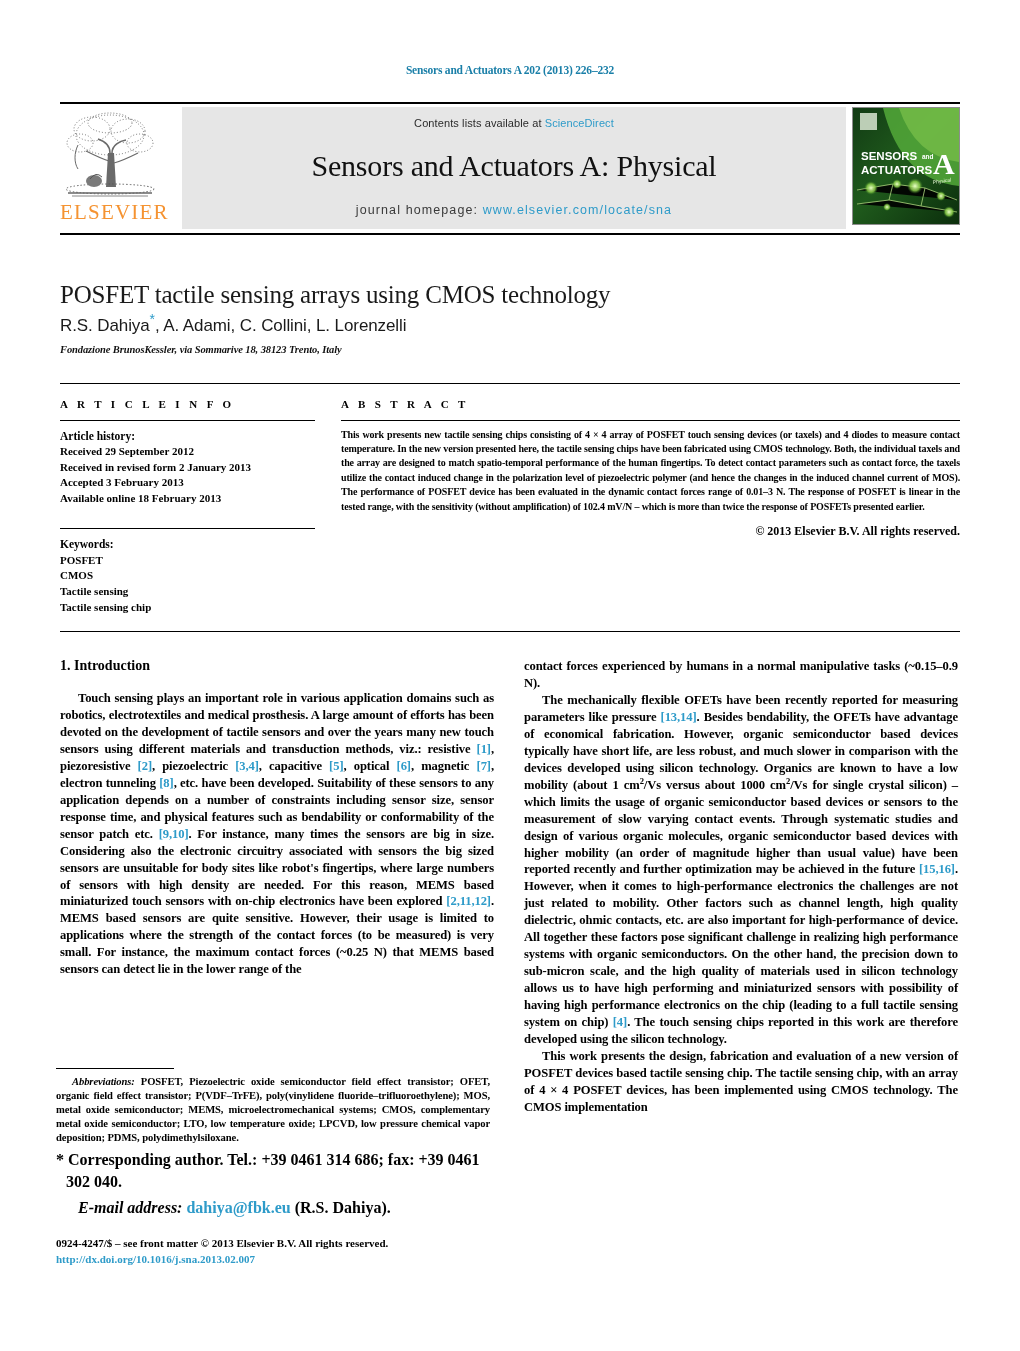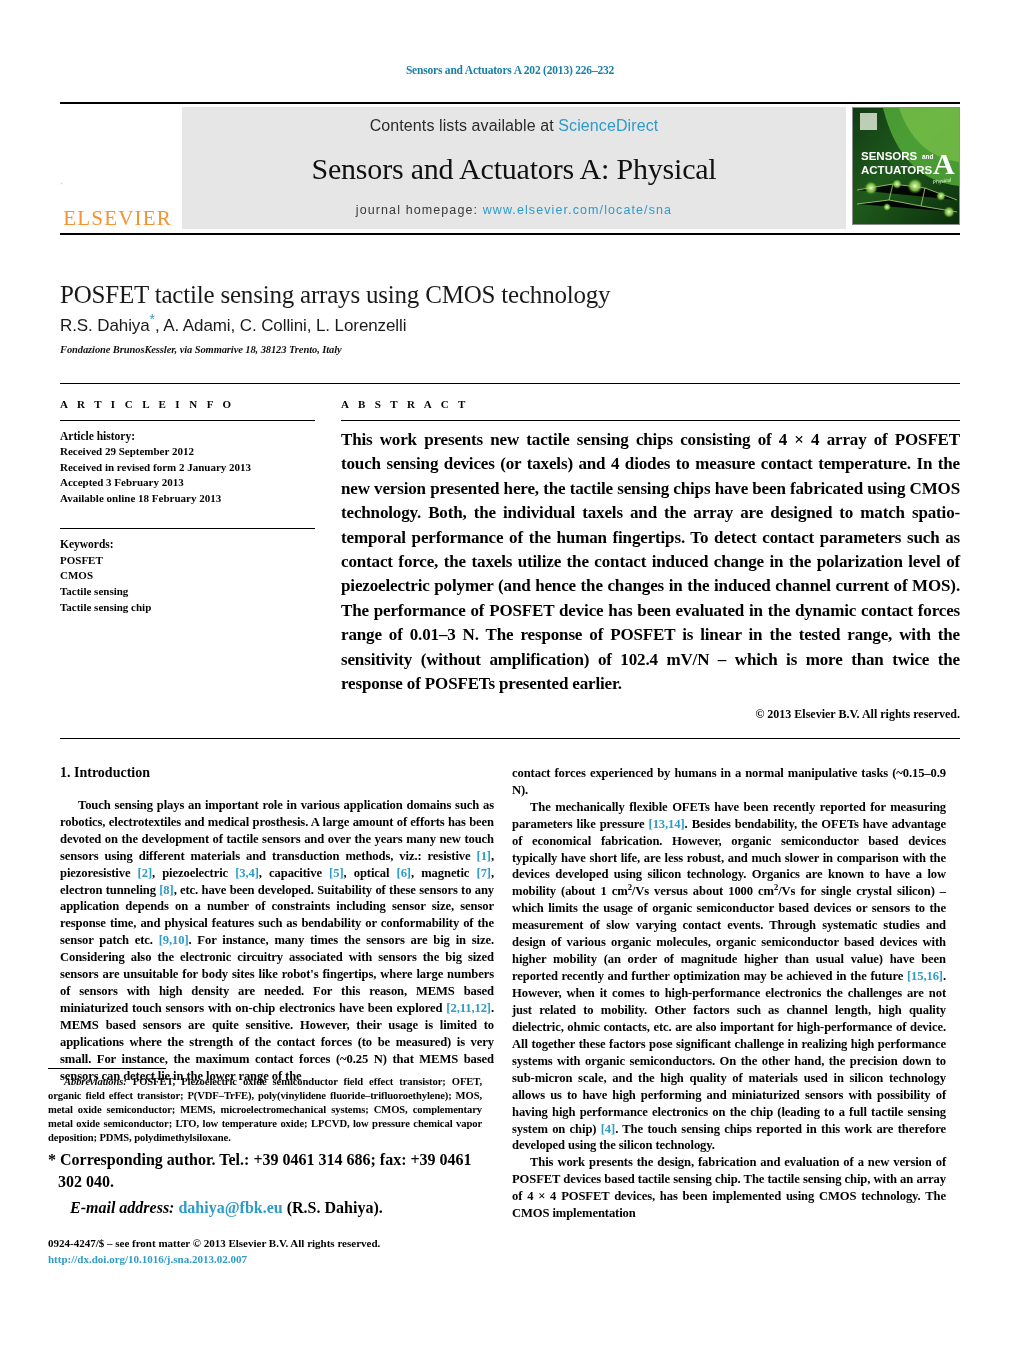--- a/index.html
+++ b/index.html
@@ -41,22 +41,22 @@
     border-top: 2.5px solid #000;
     padding-top: 3px;
     display: flex;
     align-items: stretch;
     height: 122px;
   }
   .elsevier-logo {
     width: 112px;
     flex: 0 0 112px;
     display: flex;
-    flex-direction: row;
-    align-items: flex-end;
+    flex-direction: column;
+    align-items: flex-start;
     justify-content: flex-start;
     padding-top: 2px;
   }
   .tree-svg { display:block; }
   .elsevier-word {
     color: #f59331;
     font-family: "Liberation Serif", serif;
     font-size: 21px;
     letter-spacing: 1.2px;
     line-height: 1;
@@ -68,21 +68,21 @@
     margin: 0 6px 0 10px;
     display: flex;
     flex-direction: column;
     justify-content: space-between;
     align-items: center;
     padding: 10px 0 12px 0;
     box-sizing: border-box;
   }
   .contents-line {
     font-family: "Liberation Sans", sans-serif;
-    font-size: 16px;
+    font-size: 11px;
     color: #2b2b2b;
     letter-spacing: 0.1px;
   }
   .contents-line .sd-link { color: #2e9bc9; }
   .journal-title {
     font-family: "Liberation Serif", serif;
     font-size: 30px;
     color: #111;
     letter-spacing: -0.2px;
   }
@@ -161,38 +161,38 @@
     font-size: 11.5px;
     line-height: 1.42;
   }
   .info-list {
     font-size: 11px;
     line-height: 1.42;
     font-weight: bold;
   }
   .kw-block { margin-top: 22px; }
   .abstract-text {
-    font-size: 17px;
+    font-size: 10px;
     line-height: 1.44;
     text-align: justify;
     font-weight: bold;
     letter-spacing: -0.15px;
   }
   .copyright-line {
     text-align: right;
     font-size: 12px;
     font-weight: bold;
     margin-top: 10px;
   }
 
   
   .body-cols {
     margin-top: 26px;
     display: flex;
-    gap: 18px;
+    gap: 30px;
     position: relative;
   }
   .body-col { width: 434px; flex: 0 0 434px; }
   .sec-title {
     font-family: "Liberation Serif", serif;
     font-weight: bold;
     font-size: 14px;
     margin: 0 0 16px 0;
   }
   p.body-p {
@@ -203,21 +203,21 @@
     font-weight: bold;
     letter-spacing: -0.1px;
     text-indent: 18px;
   }
   p.body-p.no-indent { text-indent: 0; }
   .ref { color: #2e9bc9; }
 
   
   .footnote-area {
     position: absolute;
-    left: 48px;
+    left: 56px;
     top: 1068px;
     width: 434px;
   }
   .fn-rule {
     border-top: 1px solid #000;
     width: 118px;
     margin-bottom: 6px;
   }
   .fn-text {
     font-size: 10.6px;

